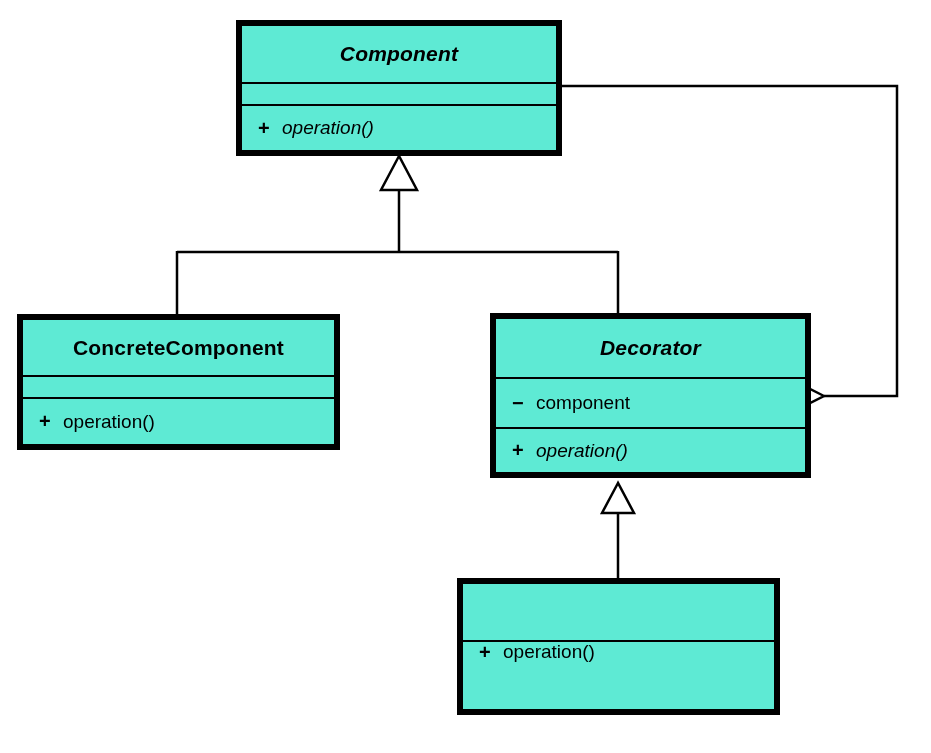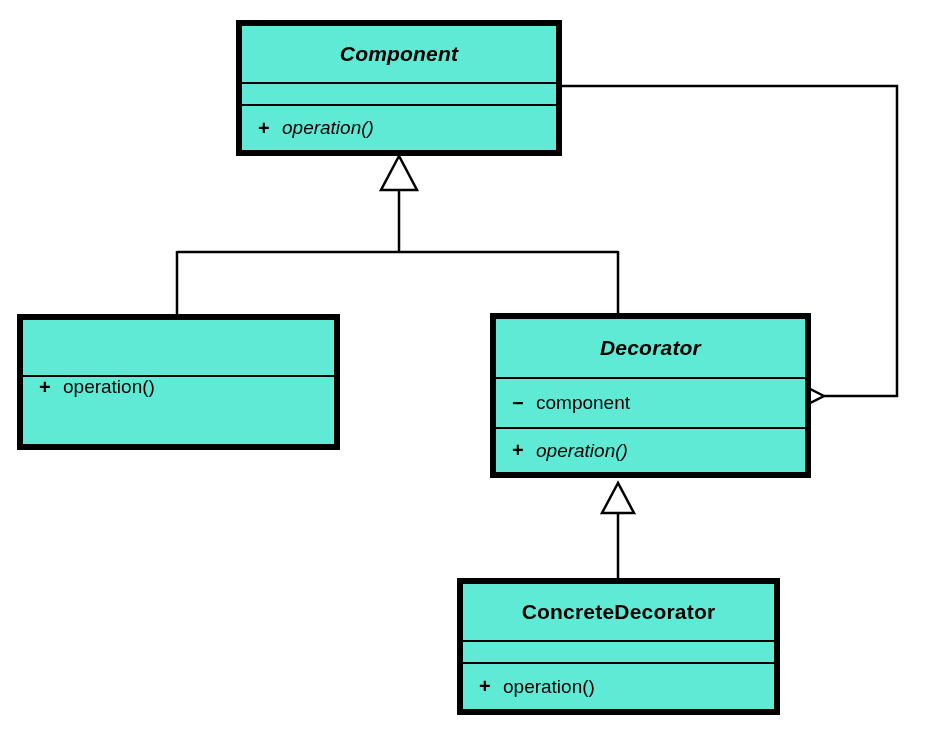--- a/index.html
+++ b/index.html
@@ -92,20 +92,21 @@
     <div class="sec"></div>
     <div class="sec">
       <div class="member">
         <span class="vis">+</span>
         <span class="mname italic">operation()</span>
       </div>
     </div>
   </div>
 
   <div class="uml-class" id="box-concretecomponent">
+    <div class="sec title">ConcreteComponent</div>
     <div class="sec"></div>
     <div class="sec">
       <div class="member">
         <span class="vis">+</span>
         <span class="mname">operation()</span>
       </div>
     </div>
   </div>
 
   <div class="uml-class abstract" id="box-decorator">
@@ -118,21 +119,20 @@
     </div>
     <div class="sec">
       <div class="member">
         <span class="vis">+</span>
         <span class="mname italic">operation()</span>
       </div>
     </div>
   </div>
 
   <div class="uml-class" id="box-concretedecorator">
-    <div class="sec title">ConcreteDecorator</div>
     <div class="sec"></div>
     <div class="sec">
       <div class="member">
         <span class="vis">+</span>
         <span class="mname">operation()</span>
       </div>
     </div>
   </div>
 
 </div>

